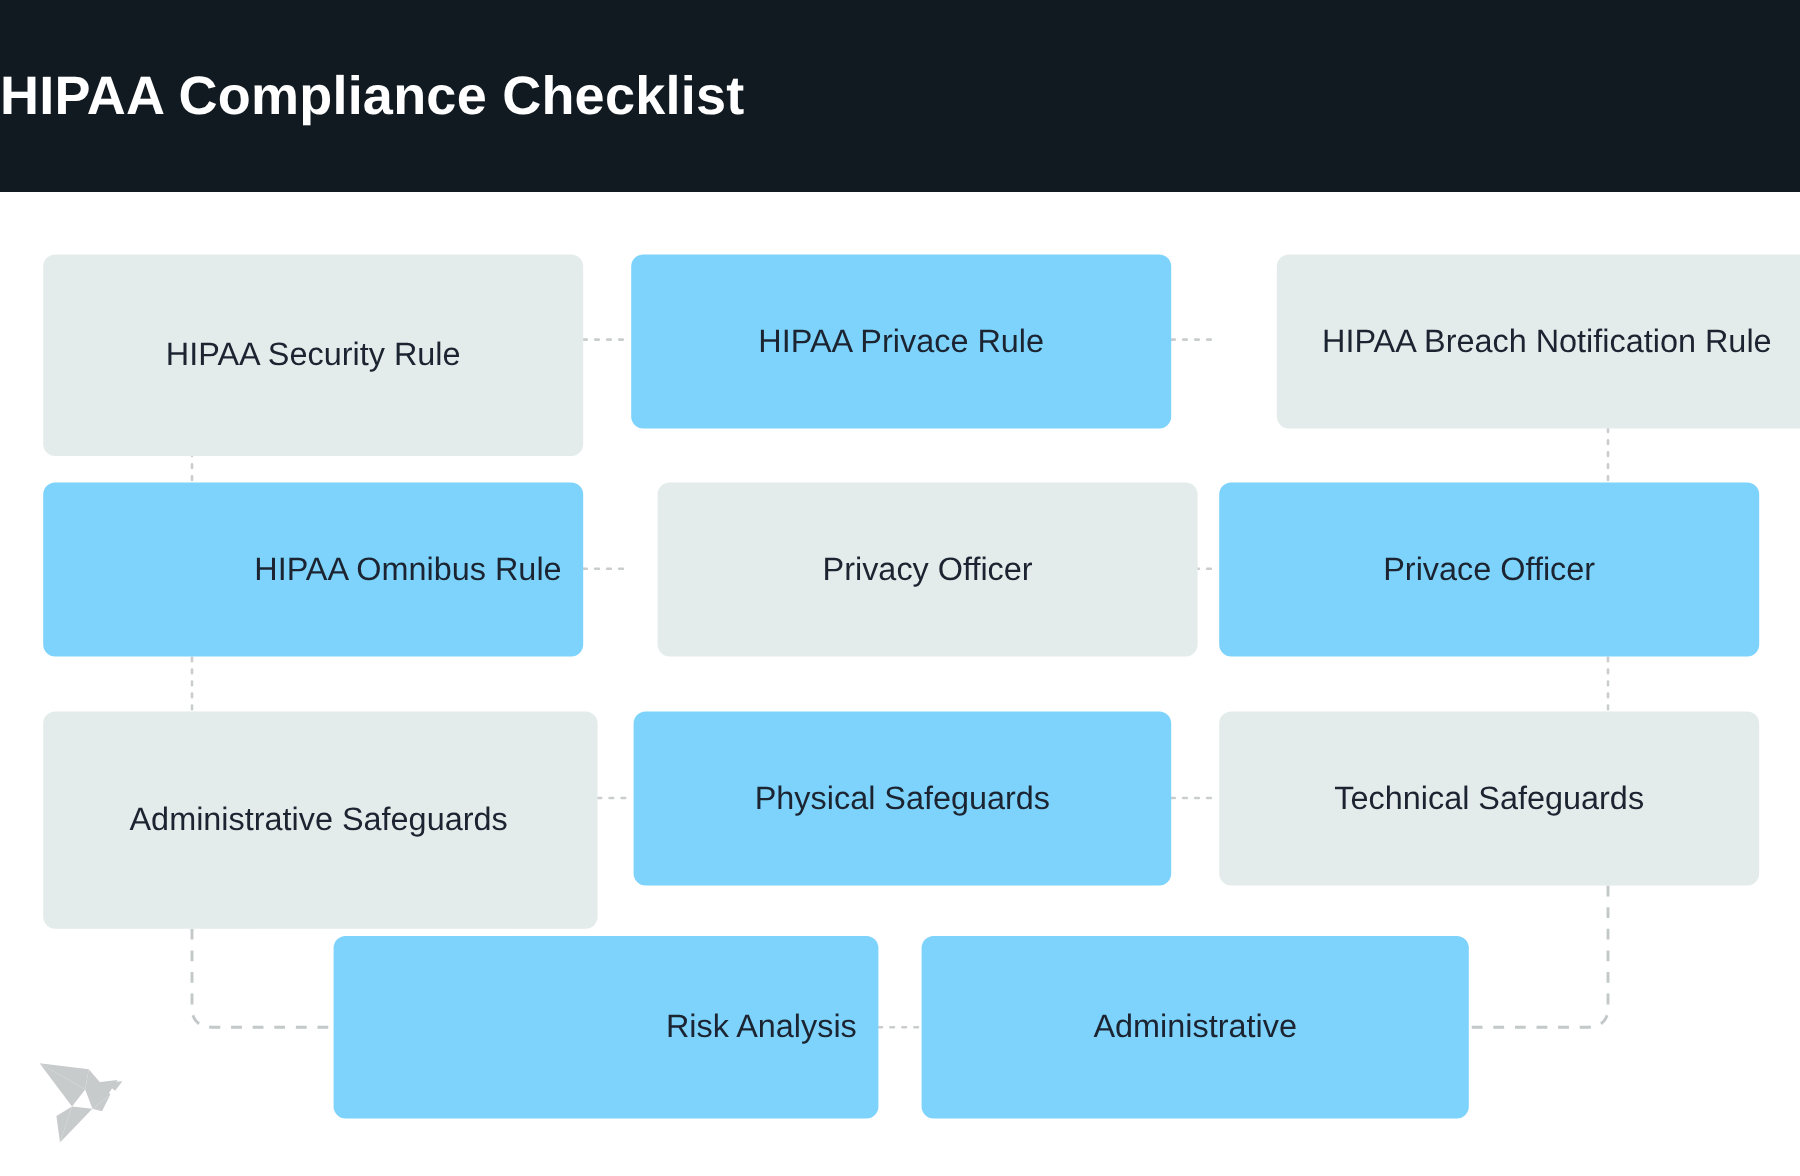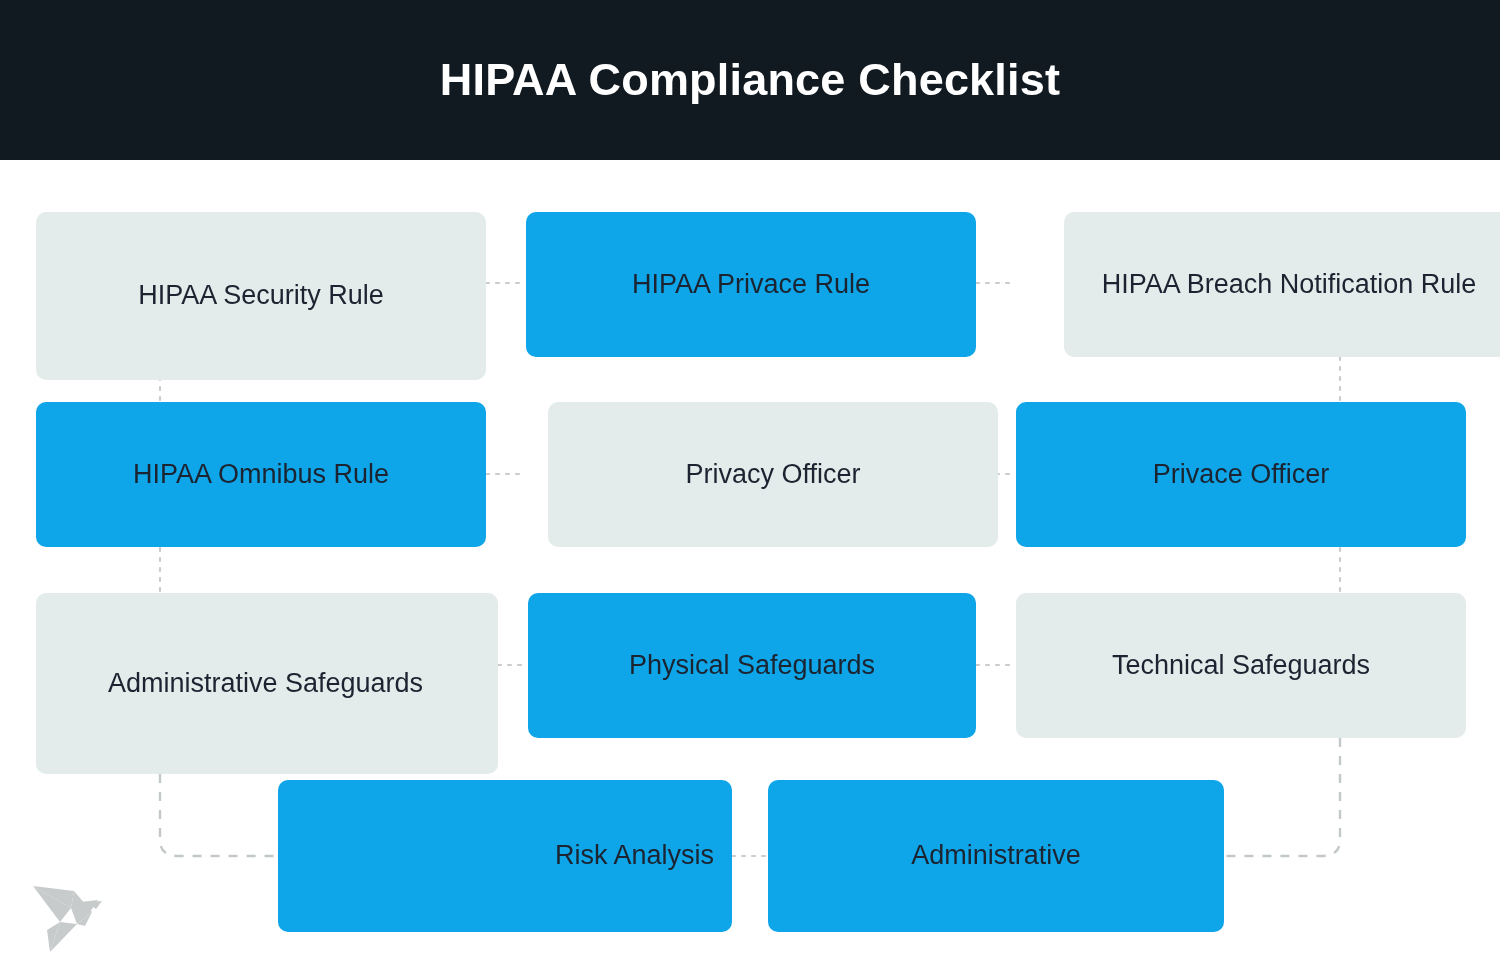--- a/index.html
+++ b/index.html
@@ -22,21 +22,20 @@
 
   
   .header-bar {
     position: absolute;
     left: 0; top: 0;
     width: 1500px;
     height: 160px;
     background: #121a21;
     display: flex;
     align-items: center;
-    justify-content: center;
   }
   .header-title {
     color: #ffffff;
     font-size: 45px;
     font-weight: bold;
     letter-spacing: 0.2px;
     font-family: "Liberation Sans", "DejaVu Sans", sans-serif;
   }
 
   
@@ -70,21 +69,21 @@
     justify-content: center;
     text-align: center;
     border-radius: 10px;
     padding: 8px 18px;
     line-height: 1.32;
     font-size: 27px;
     color: #1b2430;
     font-family: "Liberation Sans", "DejaVu Sans", sans-serif;
   }
   .node.teal { background: #e4eceb; }
-  .node.grey { background: #0ea5e9; }
+  .node.grey { background: #7dd3fc; }
 
   .node-label { display: block; }
 
   
   #bird-logo {
     position: absolute;
     left: 30px;
     top: 878px;
     width: 92px;
     height: 82px;
@@ -127,21 +126,21 @@
   </div>
 
   <div class="node grey" style="left:526px; top:212px; width:450px; height:145px;">
     <span class="node-label">HIPAA Privace Rule</span>
   </div>
 
   <div class="node teal" style="left:1016px; top:212px; width:450px; height:145px;margin-left:48px;">
     <span class="node-label">HIPAA Breach Notification Rule</span>
   </div>
 
-  <div class="node grey" style="left:36px; top:402px; width:450px; height:145px;">
+  <div class="node grey" style="left:36px; top:402px; width:450px; height:145px;justify-content:flex-end;">
     <span class="node-label">HIPAA Omnibus Rule</span>
   </div>
 
   <div class="node teal" style="left:548px; top:402px; width:450px; height:145px;">
     <span class="node-label">Privacy Officer</span>
   </div>
 
   <div class="node grey" style="left:1016px; top:402px; width:450px; height:145px;">
     <span class="node-label">Privace Officer</span>
   </div>

